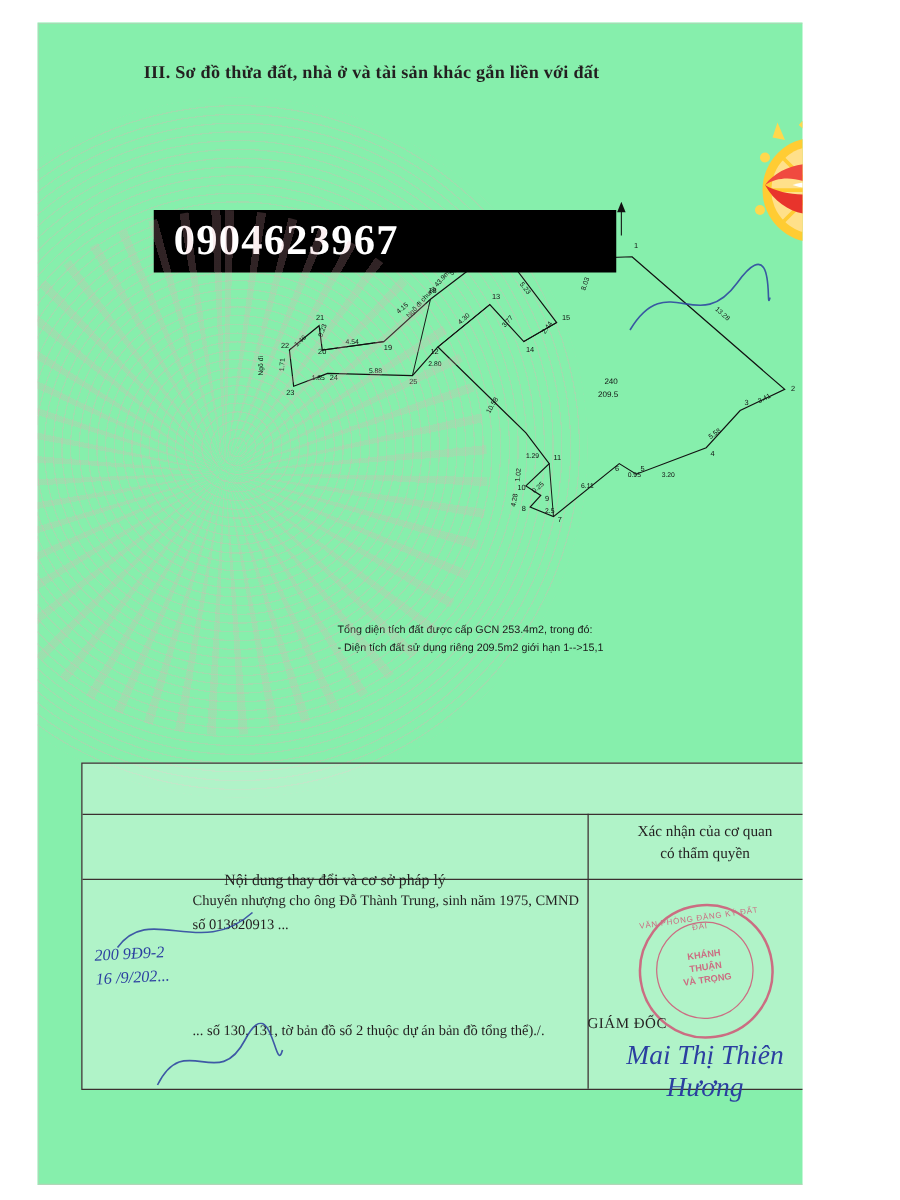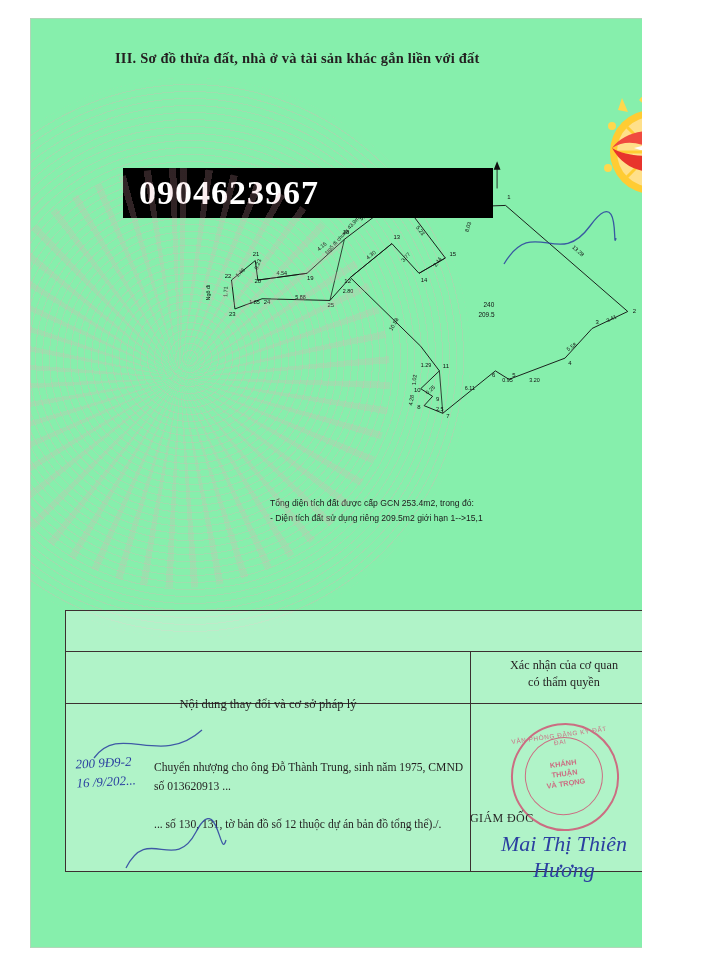--- a/index.html
+++ b/index.html
@@ -99,21 +99,21 @@
   #col1-head{
     position:absolute;left:0;top:52px;width:404px;text-align:center;
     font-size:12.6px;color:#231f20;margin-top:34px;
   }
   #col2-head{
     position:absolute;left:404px;top:46px;width:188px;text-align:center;
     font-size:12.2px;color:#231f20;line-height:17px;
   }
   #body-text{
     position:absolute;left:88px;top:100px;width:310px;
-    font-size:11.6px;color:#231f20;line-height:19px;margin-top:47px;
+    font-size:11.6px;color:#231f20;line-height:19px;
   }
   .blackout{
     position:absolute;left:93px;top:150px;
     width:370px;height:50px;background:#000;
   }
   .blackout span{
     color:#fff;font-family:Liberation Serif, serif;
     font-size:34px;font-weight:bold;letter-spacing:1px;
     line-height:50px;padding-left:16px;display:block;
   }
@@ -260,21 +260,21 @@
     <div class="hline-top"></div>
     <div class="hrow"></div>
     <div class="vline"></div>
     <div id="col1-head">Nội dung thay đổi và cơ sở pháp lý</div>
     <div id="col2-head">
       <div>Xác nhận của cơ quan</div>
       <div>có thẩm quyền</div>
     </div>
 
     <div id="body-text">Chuyển nhượng cho ông Đỗ Thành Trung, sinh năm 1975, CMND số 013620913 ...</div>
-    <div id="tail-text">... số 130, 131, tờ bản đồ số 12 thuộc dự án bản đồ tổng thể)./.</div>
+    <div id="tail-text">... số 130, 131, tờ bản đồ số 2 thuộc dự án bản đồ tổng thể)./.</div>
 
     <div id="stamp">
       <div class="inner"></div>
       <div class="arc">VĂN PHÒNG ĐĂNG KÝ ĐẤT ĐAI</div>
       <div class="txt">KHÁNH<br>THUẬN<br>VÀ TRỌNG</div>
     </div>
 
     <div id="director-label">GIÁM ĐỐC</div>
     <div id="director-name">Mai Thị Thiên Hương</div>
   </div>

